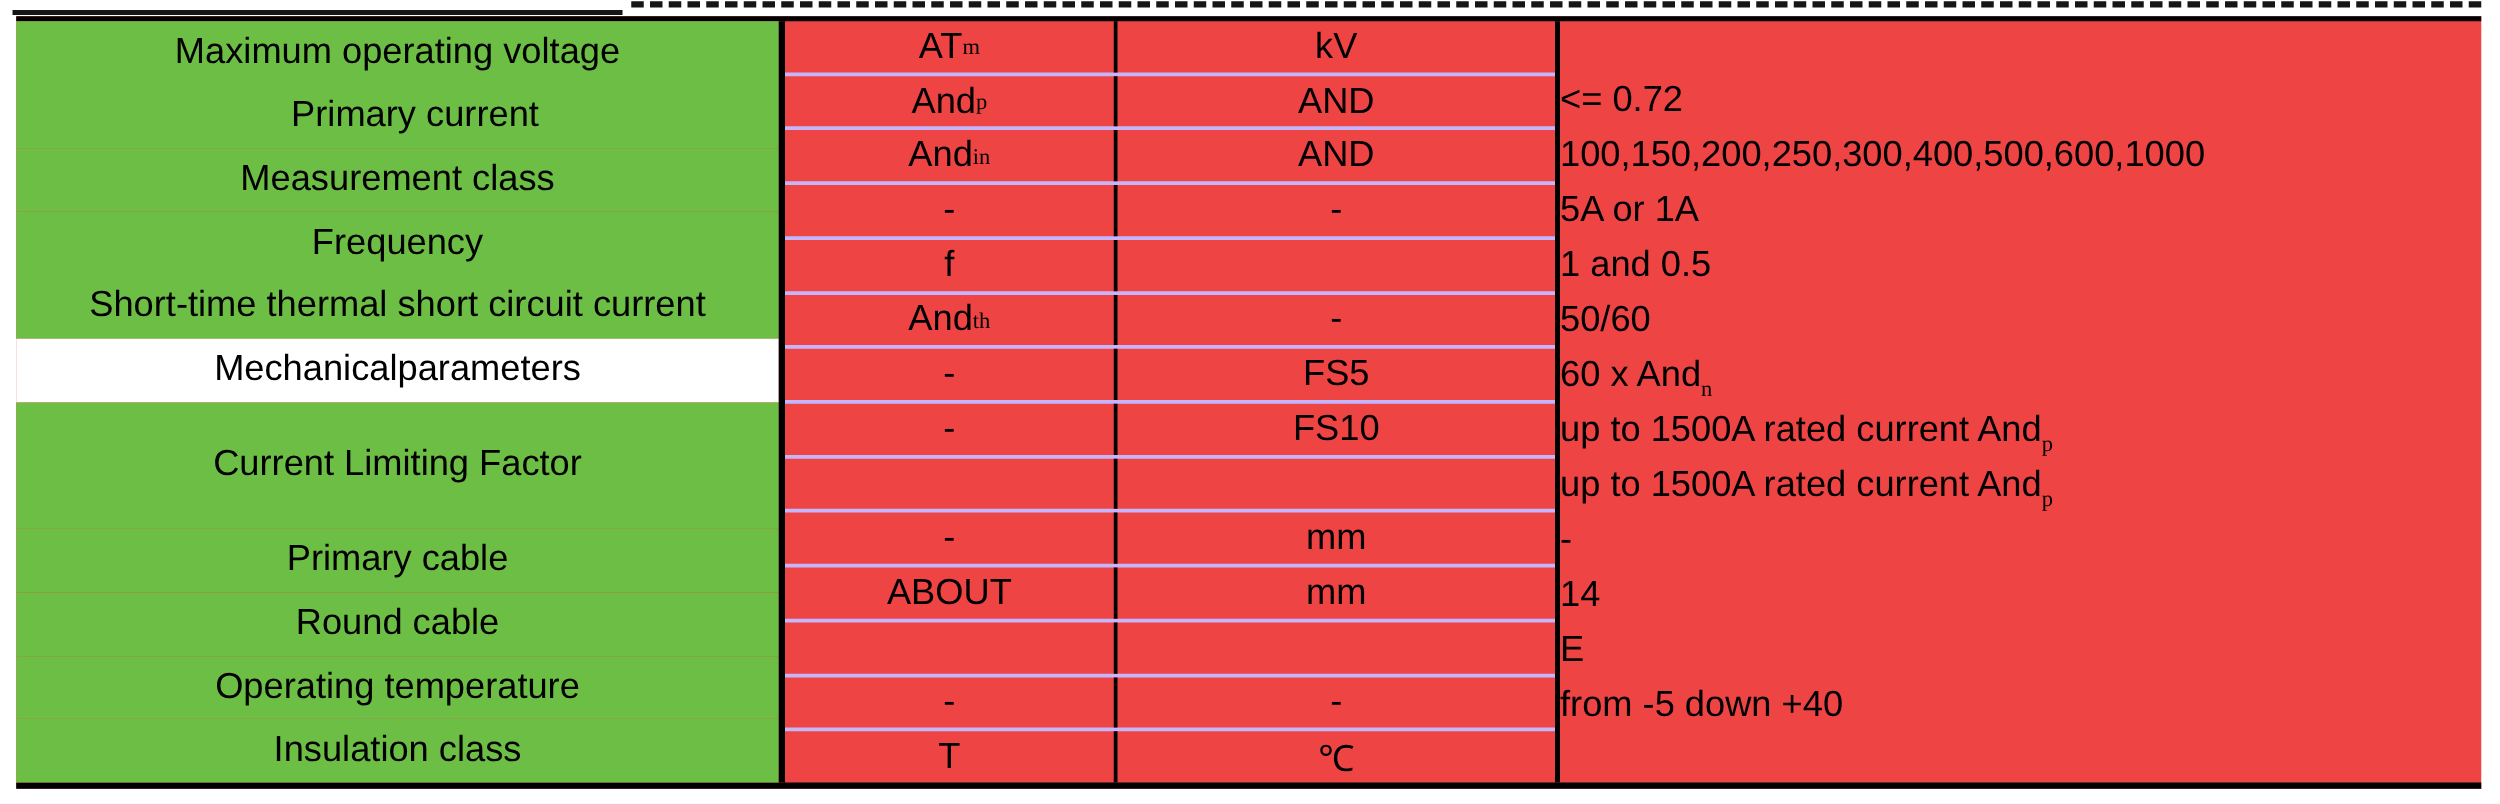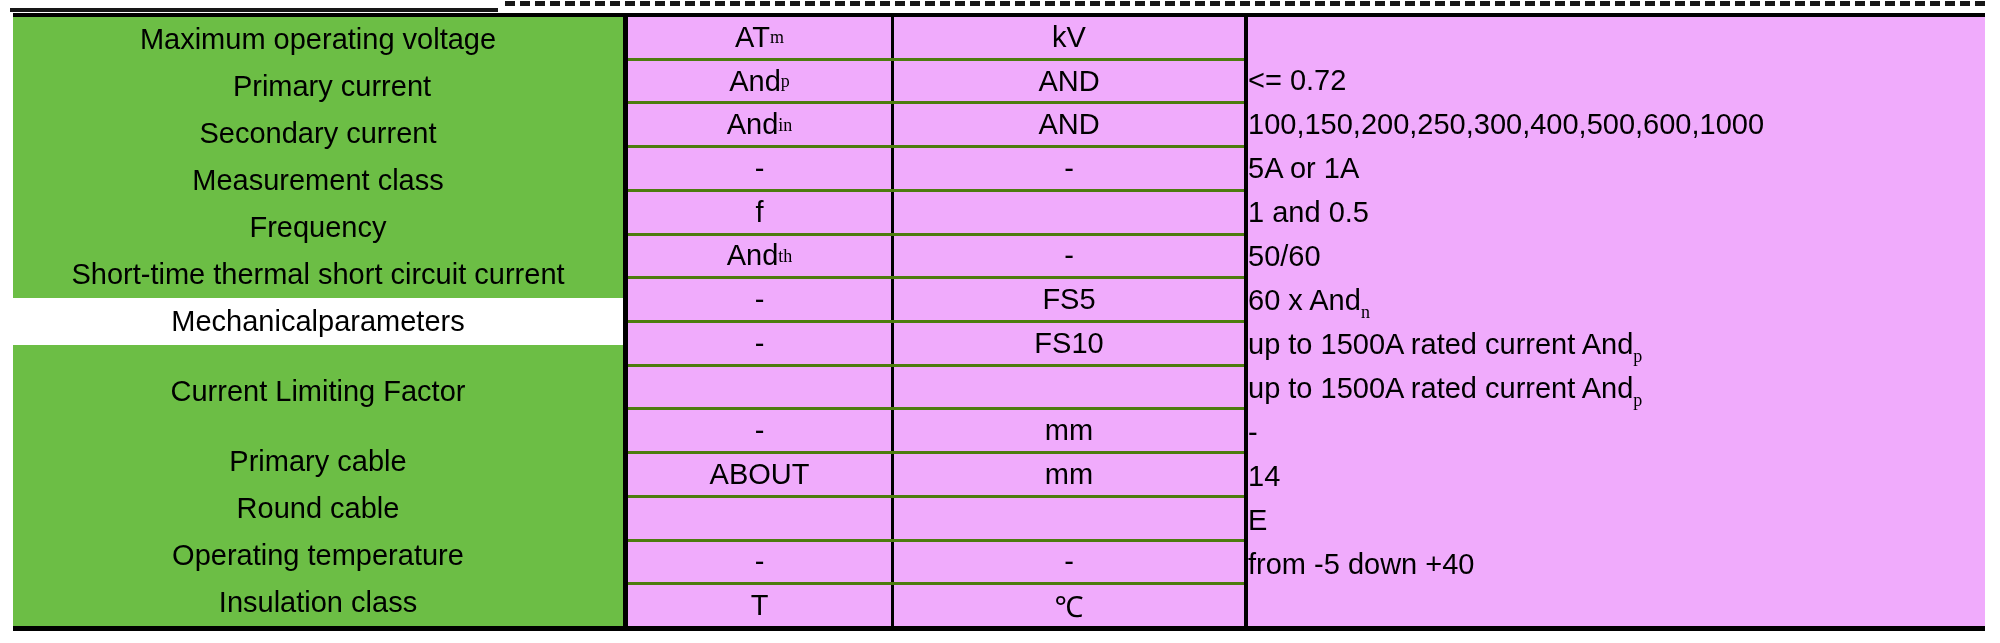--- a/index.html
+++ b/index.html
@@ -14,38 +14,38 @@
   
   .remnant-dash  { position: absolute; top: 1px; left: 505px; width: 1480px; height: 0; border-top: 5px dashed #161616; }
   .remnant-solid { position: absolute; top: 8px; left: 10px;  width: 488px;  height: 4px; background: #161616; }
 
   .spec-table {
     position: absolute; left: 13px; top: 13px;
     width: 1972px; height: 618px;
     display: flex;
     border-top: 4px solid #000;
     border-bottom: 5px solid #000;
-    background: #f0abfc;
+    background: #ef4444;
   }
 
   
   .col-left { width: 610px; display: flex; flex-direction: column; }
   .pcell {
     display: flex; align-items: center; justify-content: center;
     text-align: center; font-size: 29px; line-height: 1.1;
   }
   .pcell.green { background: var(--green); }
   .pcell.white { background: #ffffff; }
 
   
   .col-mid {
     width: 625px; display: flex; flex-direction: column;
     border-left: 5px solid #000; border-right: 4px solid #000;
   }
-  .mrow { flex: 1 1 0; display: flex; border-bottom: 3px solid #4d7c0f; min-height: 0; }
+  .mrow { flex: 1 1 0; display: flex; border-bottom: 3px solid #c4b5fd; min-height: 0; }
   .mrow:last-child { border-bottom: none; }
   .scell { width: 266px; border-right: 3px solid #000; }
   .ucell { flex: 1; }
   .scell, .ucell {
     display: flex; align-items: center; justify-content: center;
     font-size: 29px;
   }
 
   
   .col-right {
@@ -63,21 +63,20 @@
 <body>
 
 <div class="canvas">
   <div class="remnant-dash"></div>
   <div class="remnant-solid"></div>
 
   <div class="spec-table">
     <div class="col-left" id="param-col">
         <div class="pcell green" style="flex: 1 1 0%;">Maximum operating voltage</div>
         <div class="pcell green" style="flex: 1 1 0%; padding-left: 28px;">Primary current</div>
-        <div class="pcell green" style="flex: 1 1 0%;">Secondary current</div>
         <div class="pcell green" style="flex: 1 1 0%;">Measurement class</div>
         <div class="pcell green" style="flex: 1 1 0%;">Frequency</div>
         <div class="pcell green" style="flex: 1 1 0%;">Short-time thermal short circuit current</div>
         <div class="pcell white" style="flex: 1 1 0%;">Mechanicalparameters</div>
         <div class="pcell green" style="flex: 2 1 0%;">Current Limiting Factor</div>
         <div class="pcell green" style="flex: 1 1 0%;">Primary cable</div>
         <div class="pcell green" style="flex: 1 1 0%;">Round cable</div>
         <div class="pcell green" style="flex: 1 1 0%;">Operating temperature</div>
         <div class="pcell green" style="flex: 1 1 0%;">Insulation class</div>
       </div>

